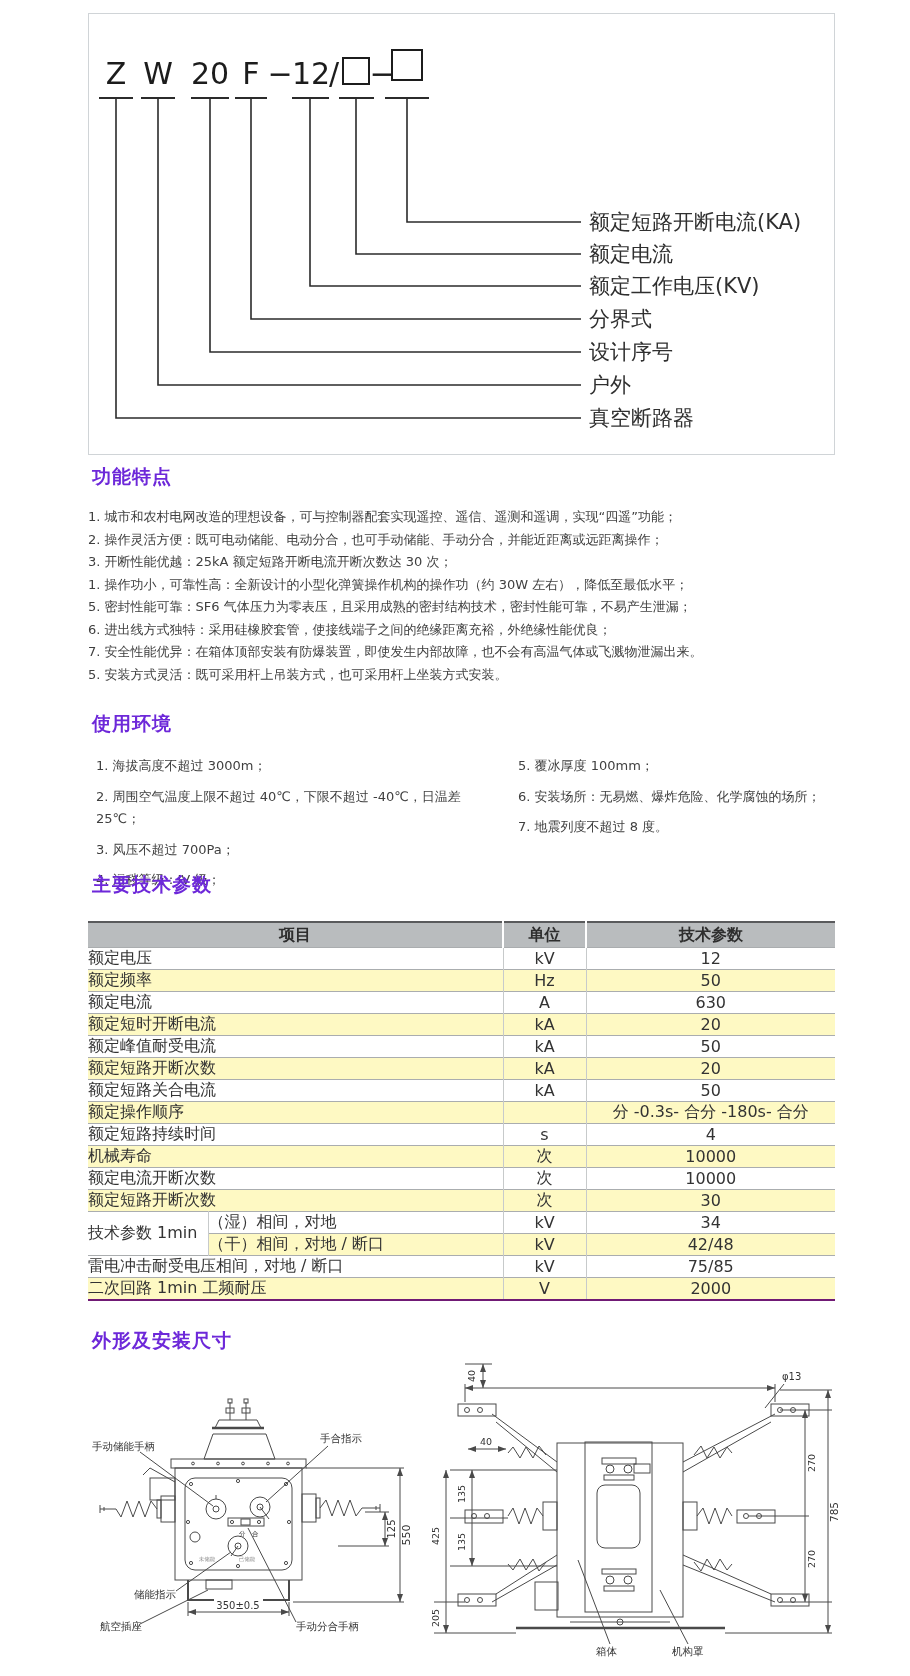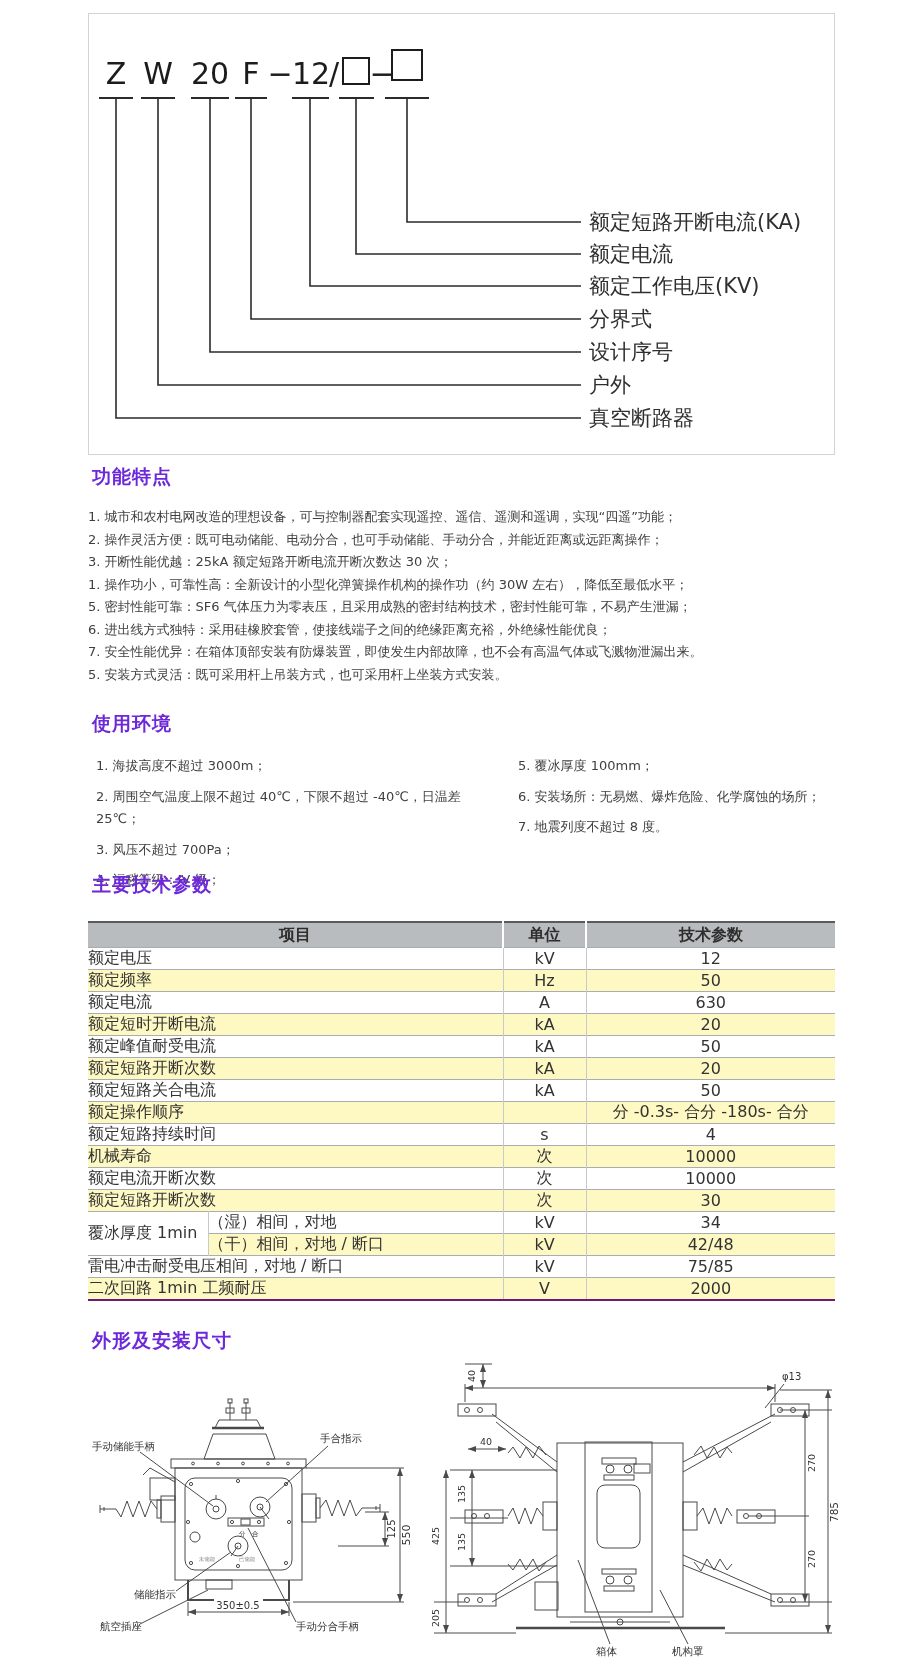--- a/index.html
+++ b/index.html
@@ -188,21 +188,21 @@
           <td colspan="2" class="c1">额定电流开断次数</td>
           <td class="c2">次</td>
           <td class="c3">10000</td>
         </tr>
       <tr class="stripe">
           <td colspan="2" class="c1">额定短路开断次数</td>
           <td class="c2">次</td>
           <td class="c3">30</td>
         </tr>
       <tr>
-        <td class="glabel" rowspan="2">覆冰厚度 1min</td>
+        <td class="glabel" rowspan="2">技术参数 1min</td>
         <td class="gsub">（湿）相间，对地</td>
         <td class="c2">kV</td>
         <td class="c3">34</td>
       </tr>
       <tr class="stripe">
         <td class="gsub">（干）相间，对地 / 断口</td>
         <td class="c2">kV</td>
         <td class="c3">42/48</td>
       </tr>
       <tr>

